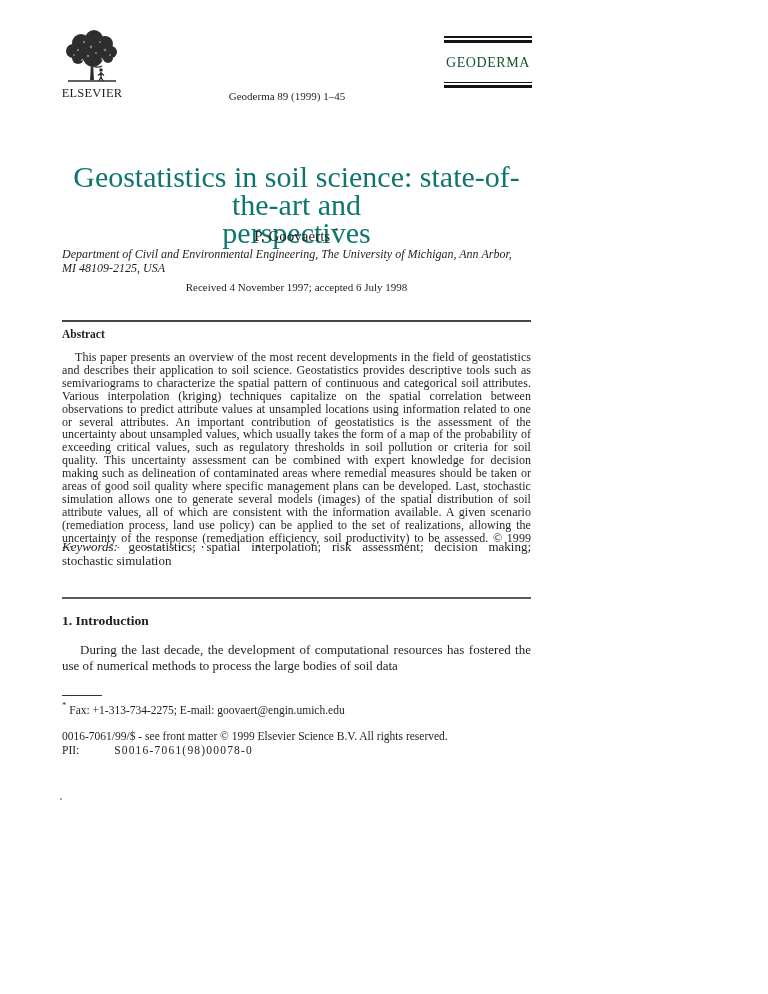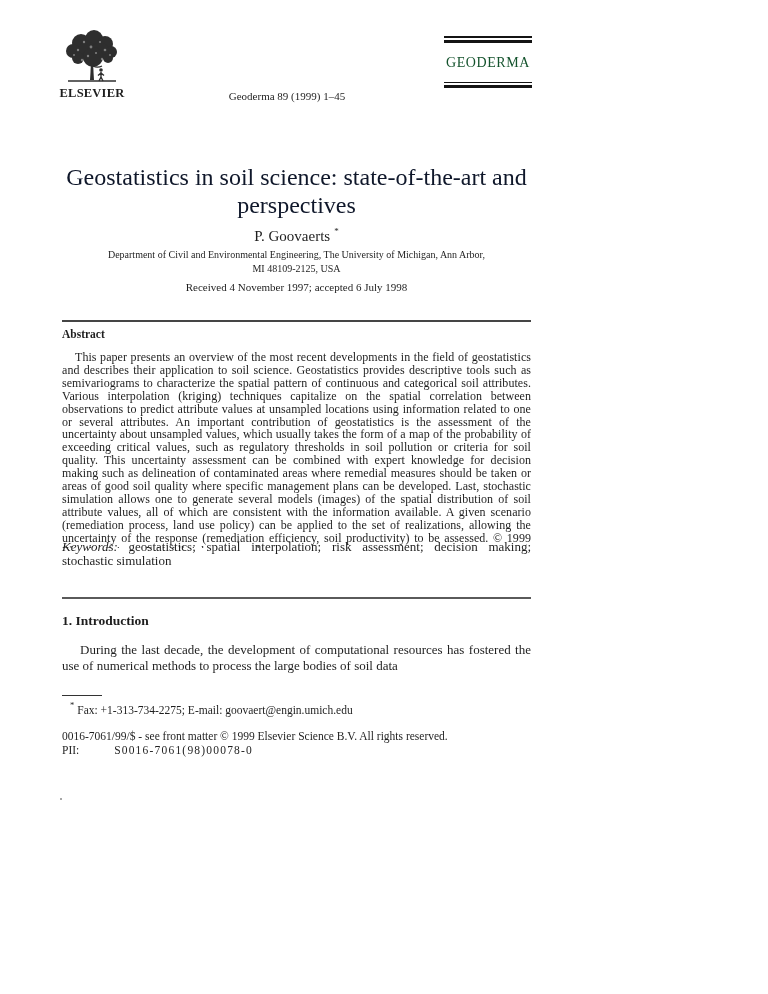--- a/index.html
+++ b/index.html
@@ -6,52 +6,52 @@
   body{
     width:768px;height:994px;position:relative;overflow:hidden;
     background:#ffffff;color:#1e1e1e;
     font-family:"Liberation Serif","DejaVu Serif",serif;
   }
   .abs{position:absolute;}
 
   
   .elsevier{left:59px;top:30px;width:66px;text-align:center;}
   .elsevier .tree{display:block;margin:0 auto;}
-  .elsevier .pubname{font-weight:bold;font-size:12.5px;letter-spacing:.2px;margin-top:0;}
+  .elsevier .pubname{font-weight:normal;font-size:12.5px;letter-spacing:.2px;margin-top:0;}
   .citation{left:137px;top:90px;width:300px;text-align:center;font-size:11px;}
 
   .masthead{left:444px;top:36px;width:88px;}
   .mh-rule-thin{height:1.5px;background:#141414;}
   .mh-rule-thick{height:3px;background:#141414;margin-top:2px;}
   .mh-name{font-size:14px;letter-spacing:.6px;text-align:center;margin:12px 0 11px 0;color:#14532d;}
 
   
-  .title{left:62px;top:163px;width:469px;text-align:center;font-size:24px;line-height:28px;color:#0f172a;}
+  .title{left:62px;top:163px;width:469px;text-align:center;font-size:30px;line-height:28px;color:#0f766e;}
   .author{left:62px;top:227px;width:469px;text-align:center;font-size:15px;}
   .author sup{font-size:9px;position:relative;top:-1px;margin-left:4px;}
-  .affiliation{left:62px;top:248px;width:469px;text-align:center;font-size:10px;line-height:13.5px;}
+  .affiliation{left:62px;top:248px;width:469px;text-align:left;font-style:italic;font-size:12px;line-height:13.5px;}
   .received{left:62px;top:281px;width:469px;text-align:center;font-size:11px;}
 
   
   .rule-top{left:62px;top:320px;width:469px;height:2px;background:#454545;}
   .abstract-h{left:62px;top:328px;width:469px;font-size:11.5px;font-weight:bold;}
   .abstract-p{left:62px;top:351px;width:469px;font-size:12px;line-height:12.9px;
               text-align:justify;text-indent:13px;letter-spacing:.05px;height:197px;overflow:hidden;}
   .keywords{left:62px;top:540px;width:469px;font-size:13px;line-height:13.5px;text-align:justify;}
   .keywords .kw-label{font-style:italic;}
   .rule-bot{left:62px;top:597px;width:469px;height:1.5px;background:#5a5a5a;}
 
   
   .intro-h{left:62px;top:613px;width:469px;font-size:13.5px;font-weight:bold;}
   .intro-p{left:62px;top:642px;width:469px;font-size:13px;line-height:15.8px;
            text-align:justify;text-indent:18px;height:34px;overflow:hidden;}
 
   
   .fn-rule{left:62px;top:695px;width:40px;height:1px;background:#333;}
-  .footnote{left:62px;top:701px;width:469px;font-size:11.5px;padding-left:8px;box-sizing:border-box;}
+  .footnote{left:54px;top:701px;width:469px;font-size:11.5px;padding-left:8px;box-sizing:border-box;}
   .footnote sup{font-size:8.5px;position:relative;top:-1px;margin-right:3px;}
   .copyright{left:62px;top:730px;width:520px;font-size:11.5px;}
   .pii{left:62px;top:744px;width:520px;font-size:11.5px;}
   .pii .pii-code{letter-spacing:1.2px;margin-left:32px;}
   .dot{left:60px;top:798px;width:2px;height:2px;background:#8a8a8a;border-radius:50%;}
 </style>
 </head>
 <body>
 
 <div class="abs elsevier">

